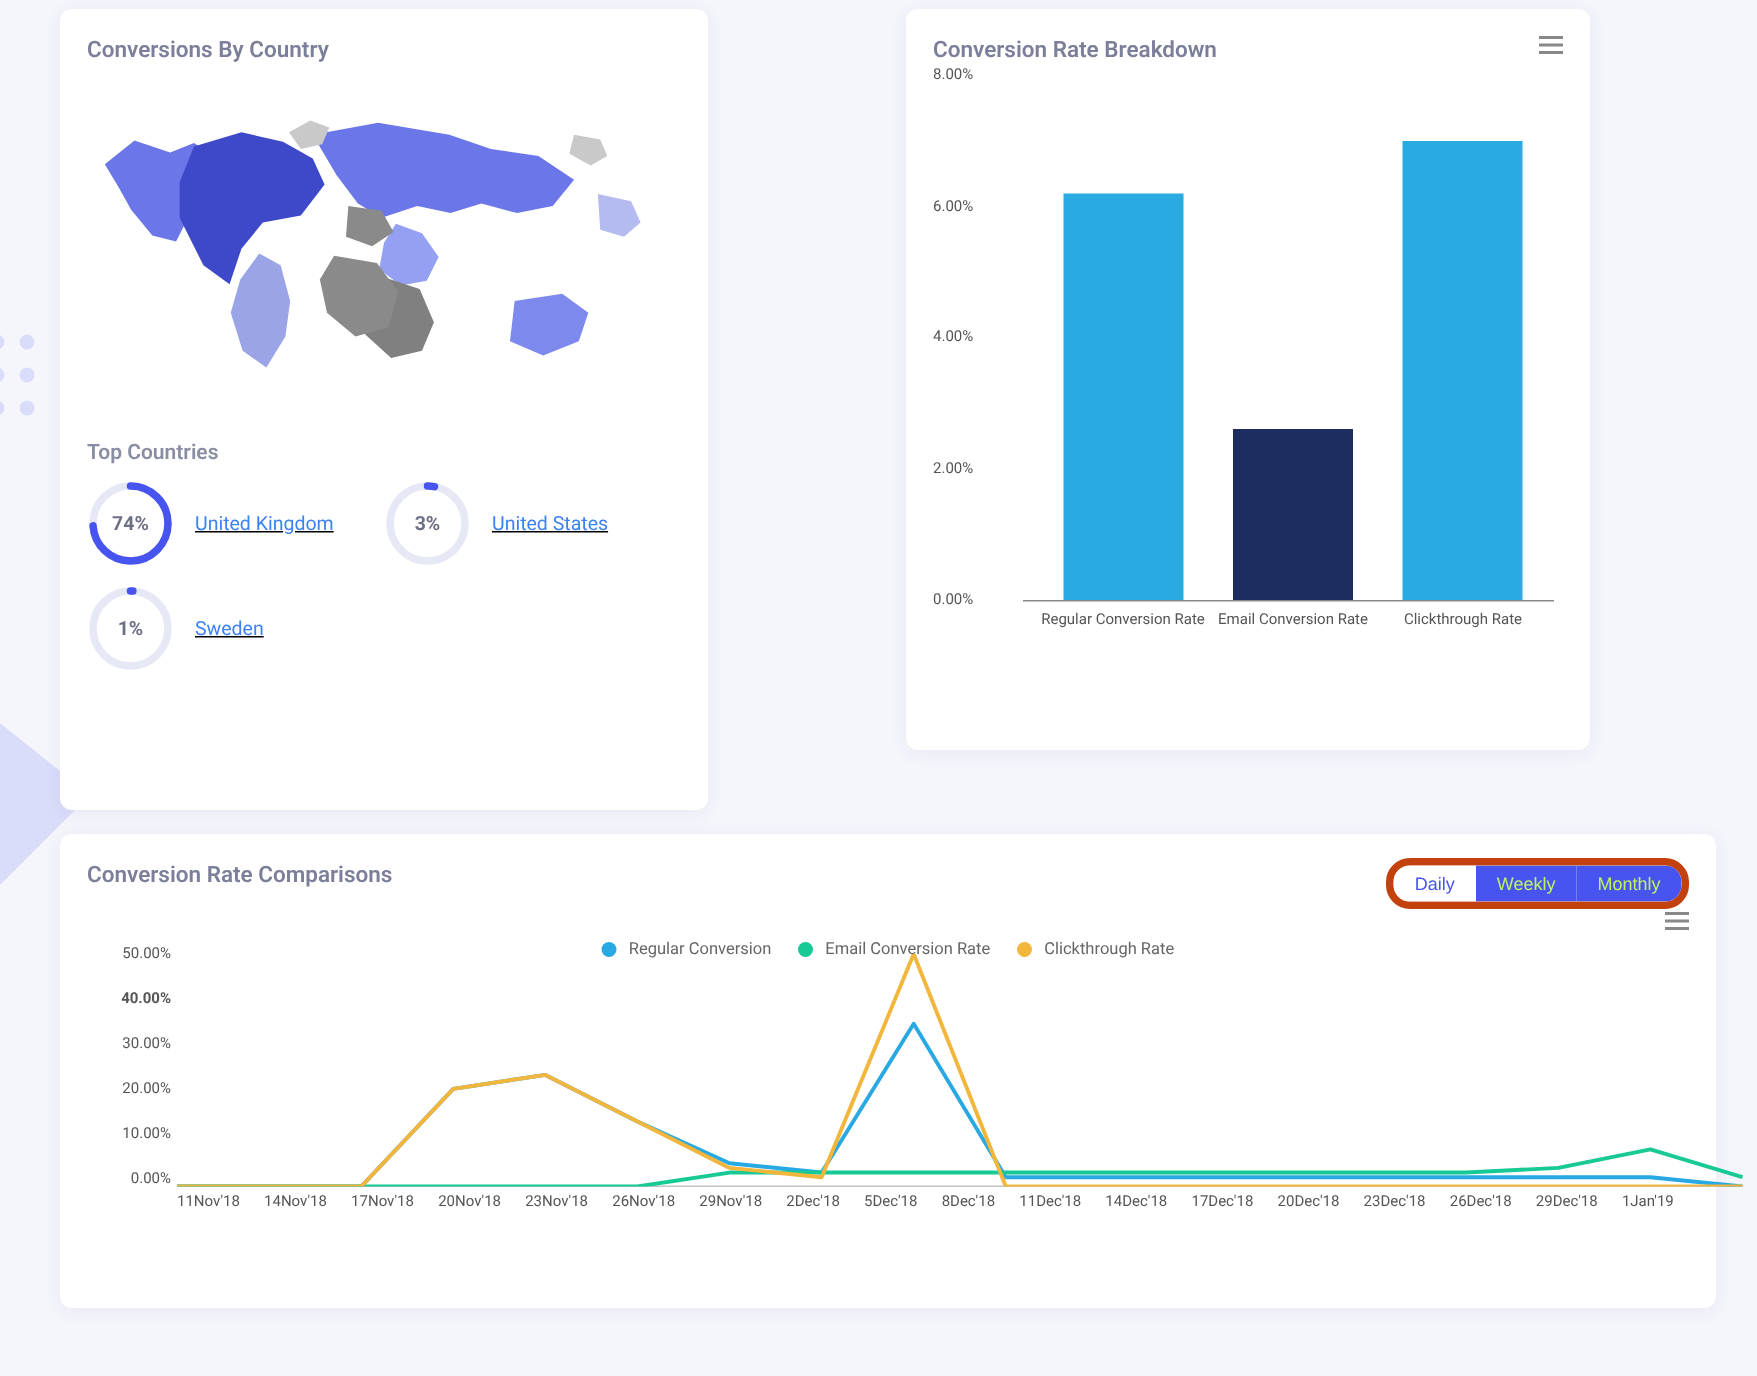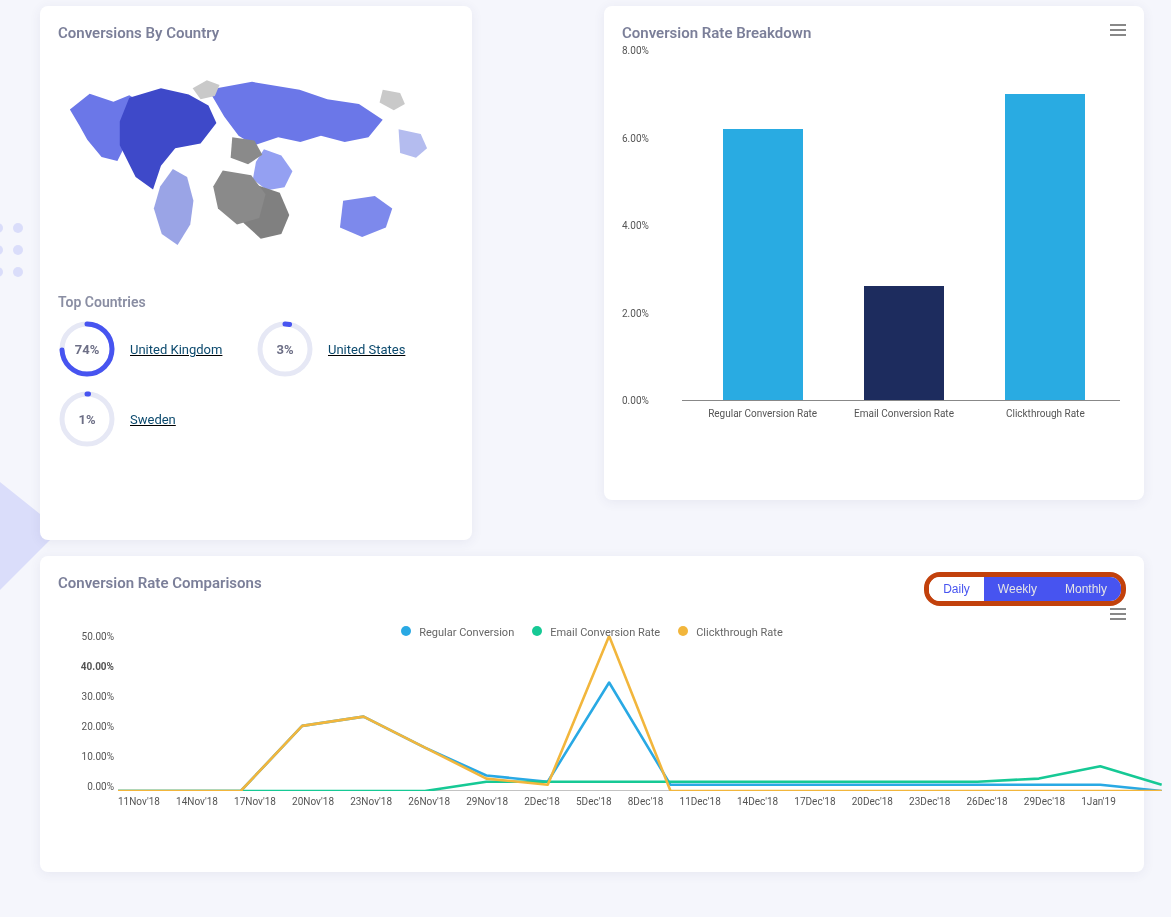--- a/index.html
+++ b/index.html
@@ -30,21 +30,21 @@
   .countries-row { display:flex; flex-wrap:wrap; gap: 12px 10px; text-decoration: underline; }
   .country {
     display:flex; align-items:center; gap:14px; width: calc(50% - 10px);
   }
   .donut { width:58px; height:58px; position:relative; flex:0 0 58px; }
   .donut svg { transform: rotate(-90deg); }
   .donut .pct {
     position:absolute; inset:0; display:flex; align-items:center; justify-content:center;
     font-size:13px; font-weight:700; color:#6d6f86;
   }
-  .country-name { color:#0c4a6e; font-size:13px; }
+  .country-name { color:#3b82f6; font-size:13px; }
   .menu-icon { position:absolute; top:18px; right:18px; cursor:pointer; }
   .menu-icon svg { display:block; }
 
   
   .barchart { position:relative; height:400px; }
   .bc-ygrid { position:absolute; left:30px; right:6px; top:0; height:350px; }
   .bc-ytick { position:absolute; left:0; right:0; border-top:0; }
   .bc-ylabel { position:absolute; left:-30px; transform:translateY(-50%); font-size:10px; color:#555; }
   .bc-bars { position:absolute; left:70px; right:10px; top:0; height:350px; display:flex; justify-content:space-around; align-items:flex-end; }
   .bc-bar { width:80px; }
@@ -52,30 +52,30 @@
   .bc-xlab { font-size:10px; color:#555; text-align:center; width:120px; }
   .bc-baseline { position:absolute; left:60px; right:6px; top:350px; border-top:1px solid #888; }
 
   
   .linechart { position:relative; height:220px; }
   .lc-svg { position:absolute; left:60px; right:10px; top:10px; height:155px; }
   .lc-ylabel { position:absolute; font-size:10px; color:#555; right: calc(100% - 56px); transform:translateY(-50%); }
   .lc-xlabels { position:absolute; left:60px; right:10px; top:170px; display:flex; justify-content:space-between; }
   .lc-xlab { font-size:10px; color:#555;text-align:center; }
   .legend { display:flex; gap:18px; justify-content:center; margin-top:30px; }
-  .legend-item { display:flex; gap:8px; font-size:11px; color:#666; }
+  .legend-item { display:flex; align-items:center; gap:8px; font-size:11px; color:#666; }
   .swatch { width:10px; height:10px; border-radius:50%; }
 
   .toggle-group {
     position:absolute; top:16px; right:18px; display:flex; border:5px solid #c2410c; border-radius:16px; overflow:hidden;
   }
   .toggle-btn {
     padding:5px 14px; font-size:12px; color:#4754f0; background:#fff; border:none; cursor:pointer;
   }
-  .toggle-btn.active { background:#4754f0; color:#e5e5e5; }
+  .toggle-btn.active { background:#4754f0; color:#bef264; }
 
   
   .worldmap { height:230px; position:relative; margin-top:8px; }
   .worldmap svg { width:100%; height:100%; }
 </style>
 </head>
 <body>
 
 <svg class="bg-deco" style="left:-40px;top:450px" width="120" height="200">
   <path d="M0 0 L100 80 L0 180 Z" fill="#4754f0"></path>
@@ -145,21 +145,21 @@
             <circle cx="29" cy="29" r="25" fill="none" stroke="#e6e8f5" stroke-width="5"></circle>
           <circle cx="29" cy="29" r="25" fill="none" stroke="#4754f0" stroke-width="5" stroke-dasharray="1.6 157" stroke-linecap="round"></circle>
           </svg>
         <div class="pct">1%</div>
       </div>
       <div class="country-name">Sweden</div>
     </div>
   </div>
 </div>
 
-<div class="card" style="left:604px; top:6px; width:540px; height:494px;">
+<div class="card" style="left:604px; top:6px; width:456px; height:494px;">
   <div class="card-title">Conversion Rate Breakdown</div>
   <div class="menu-icon">
     <svg width="16" height="12">
         <line x1="0" y1="1" x2="16" y2="1" stroke="#888" stroke-width="2"></line>
         <line x1="0" y1="6" x2="16" y2="6" stroke="#888" stroke-width="2"></line>
         <line x1="0" y1="11" x2="16" y2="11" stroke="#888" stroke-width="2"></line>
       </svg>
   </div>
   <div class="barchart" id="barchart">
     <div class="bc-ygrid" id="bc-ygrid">

